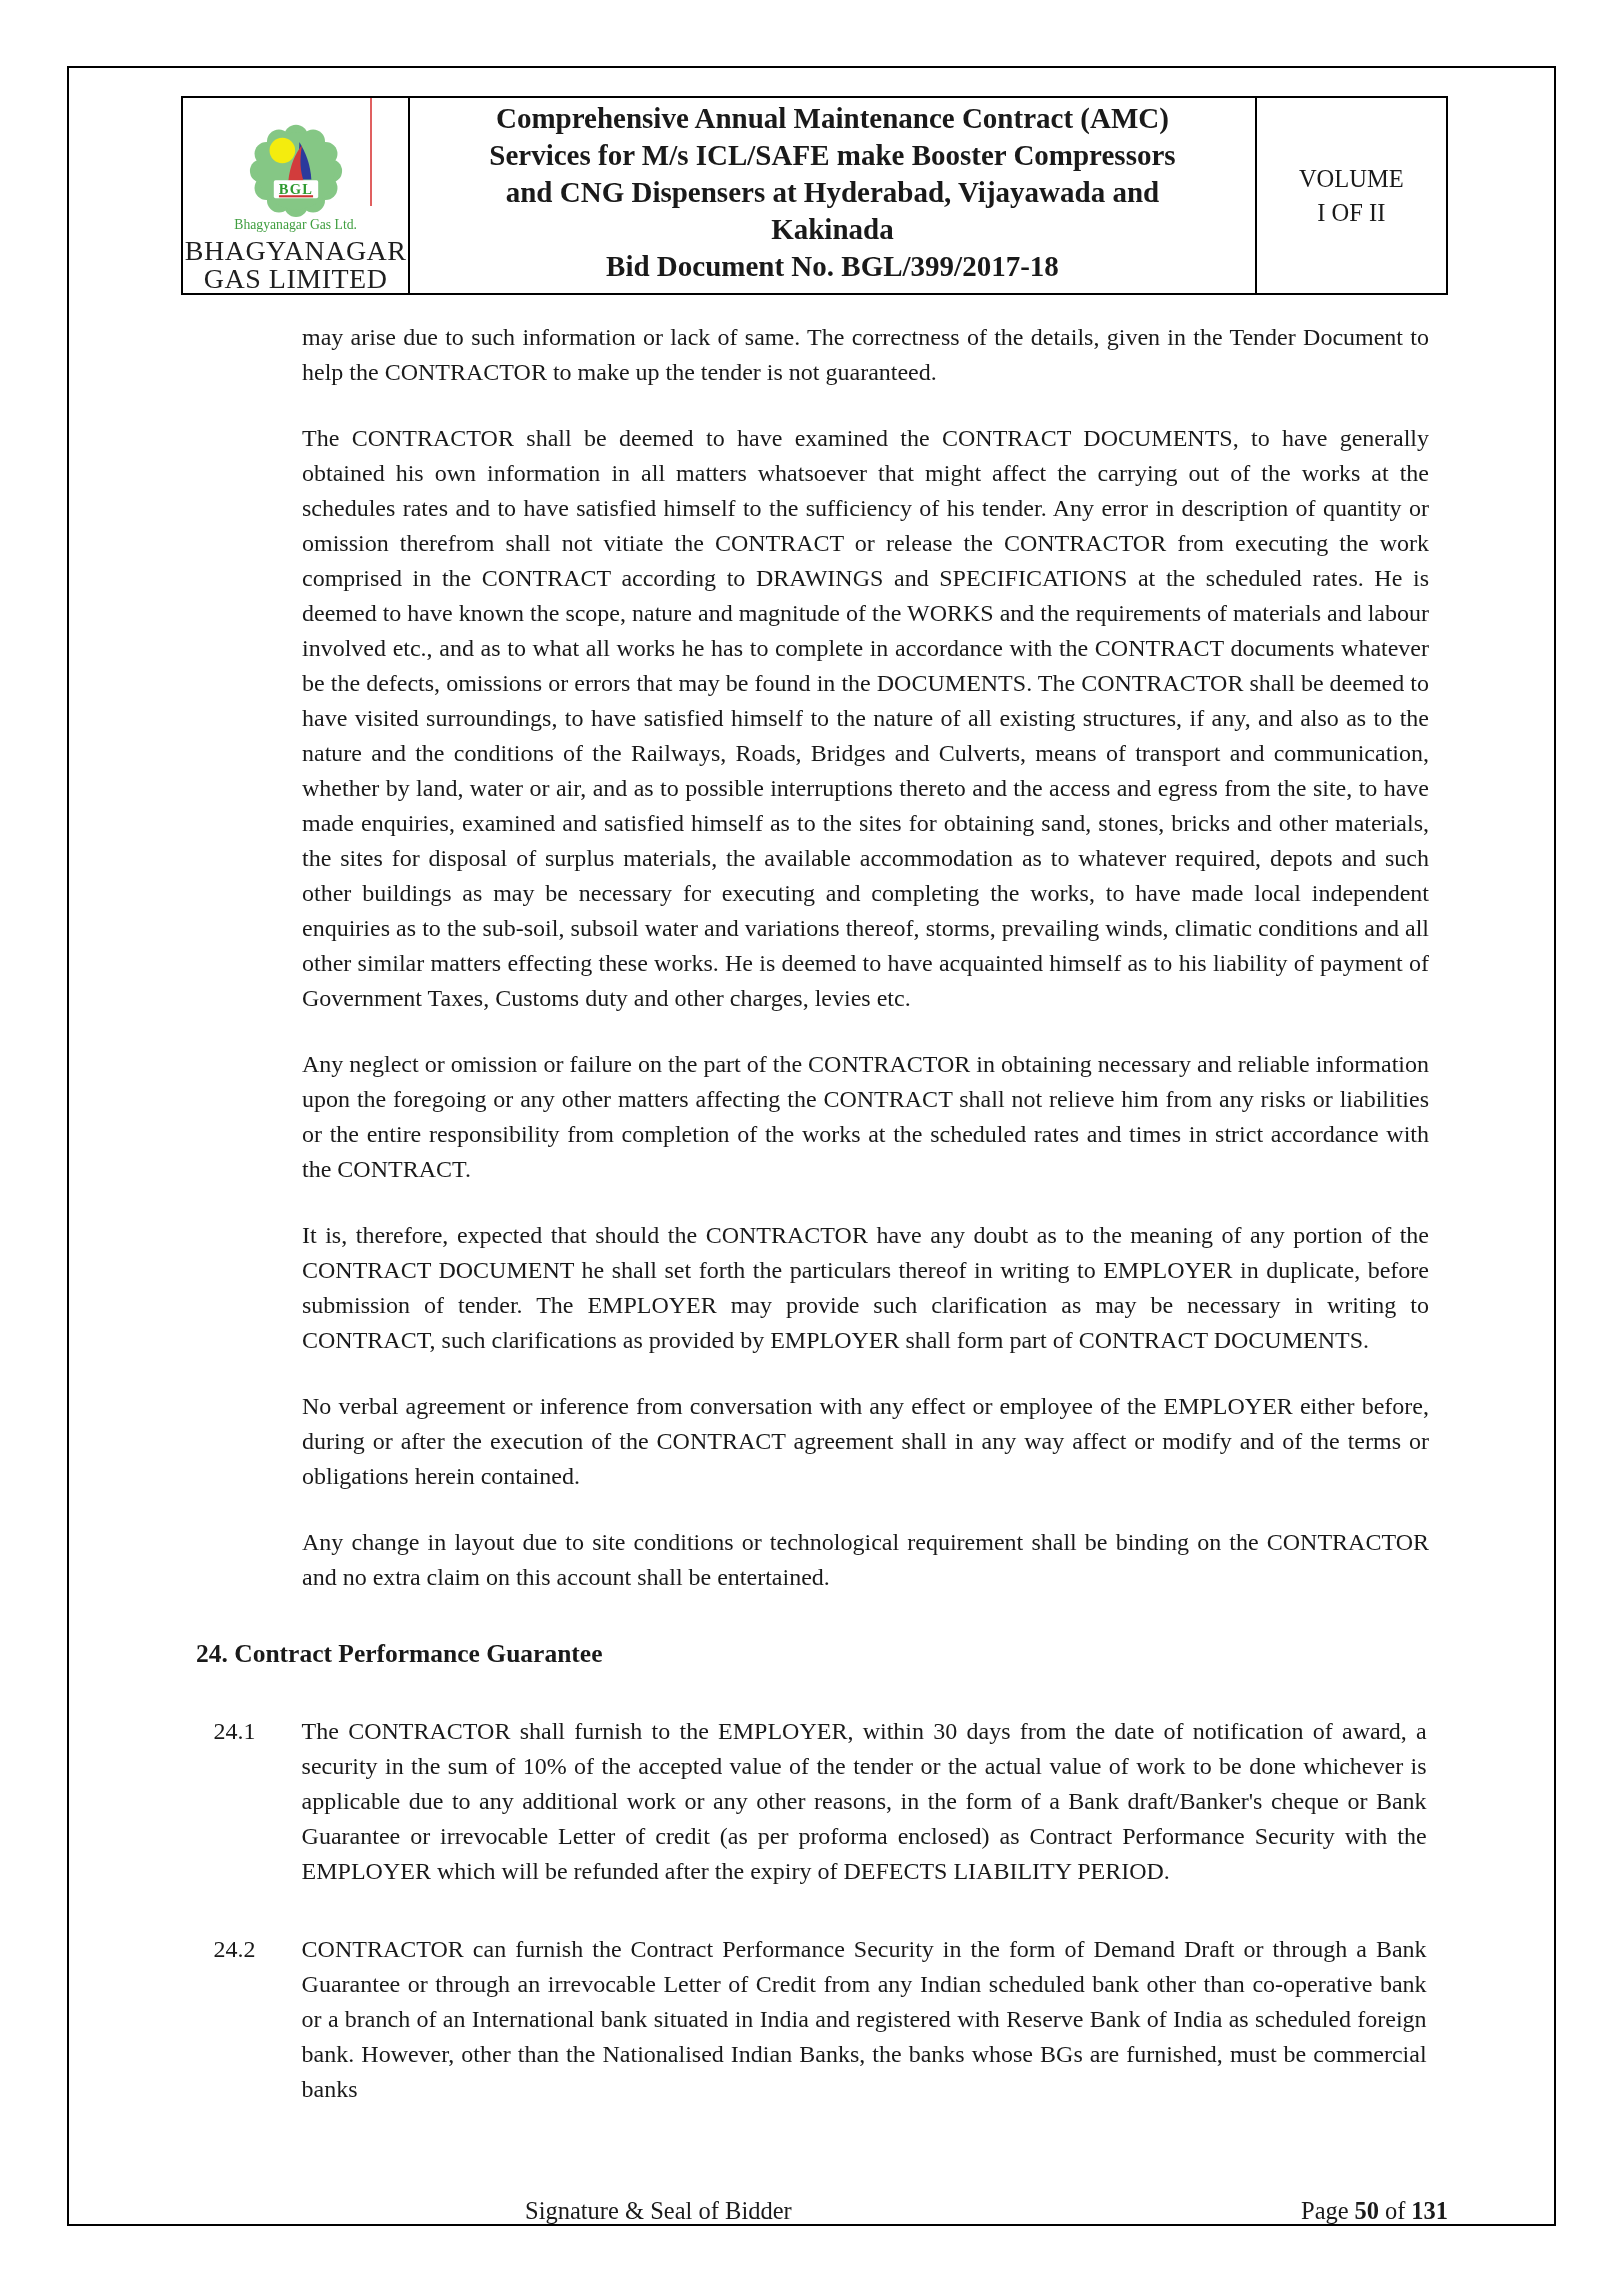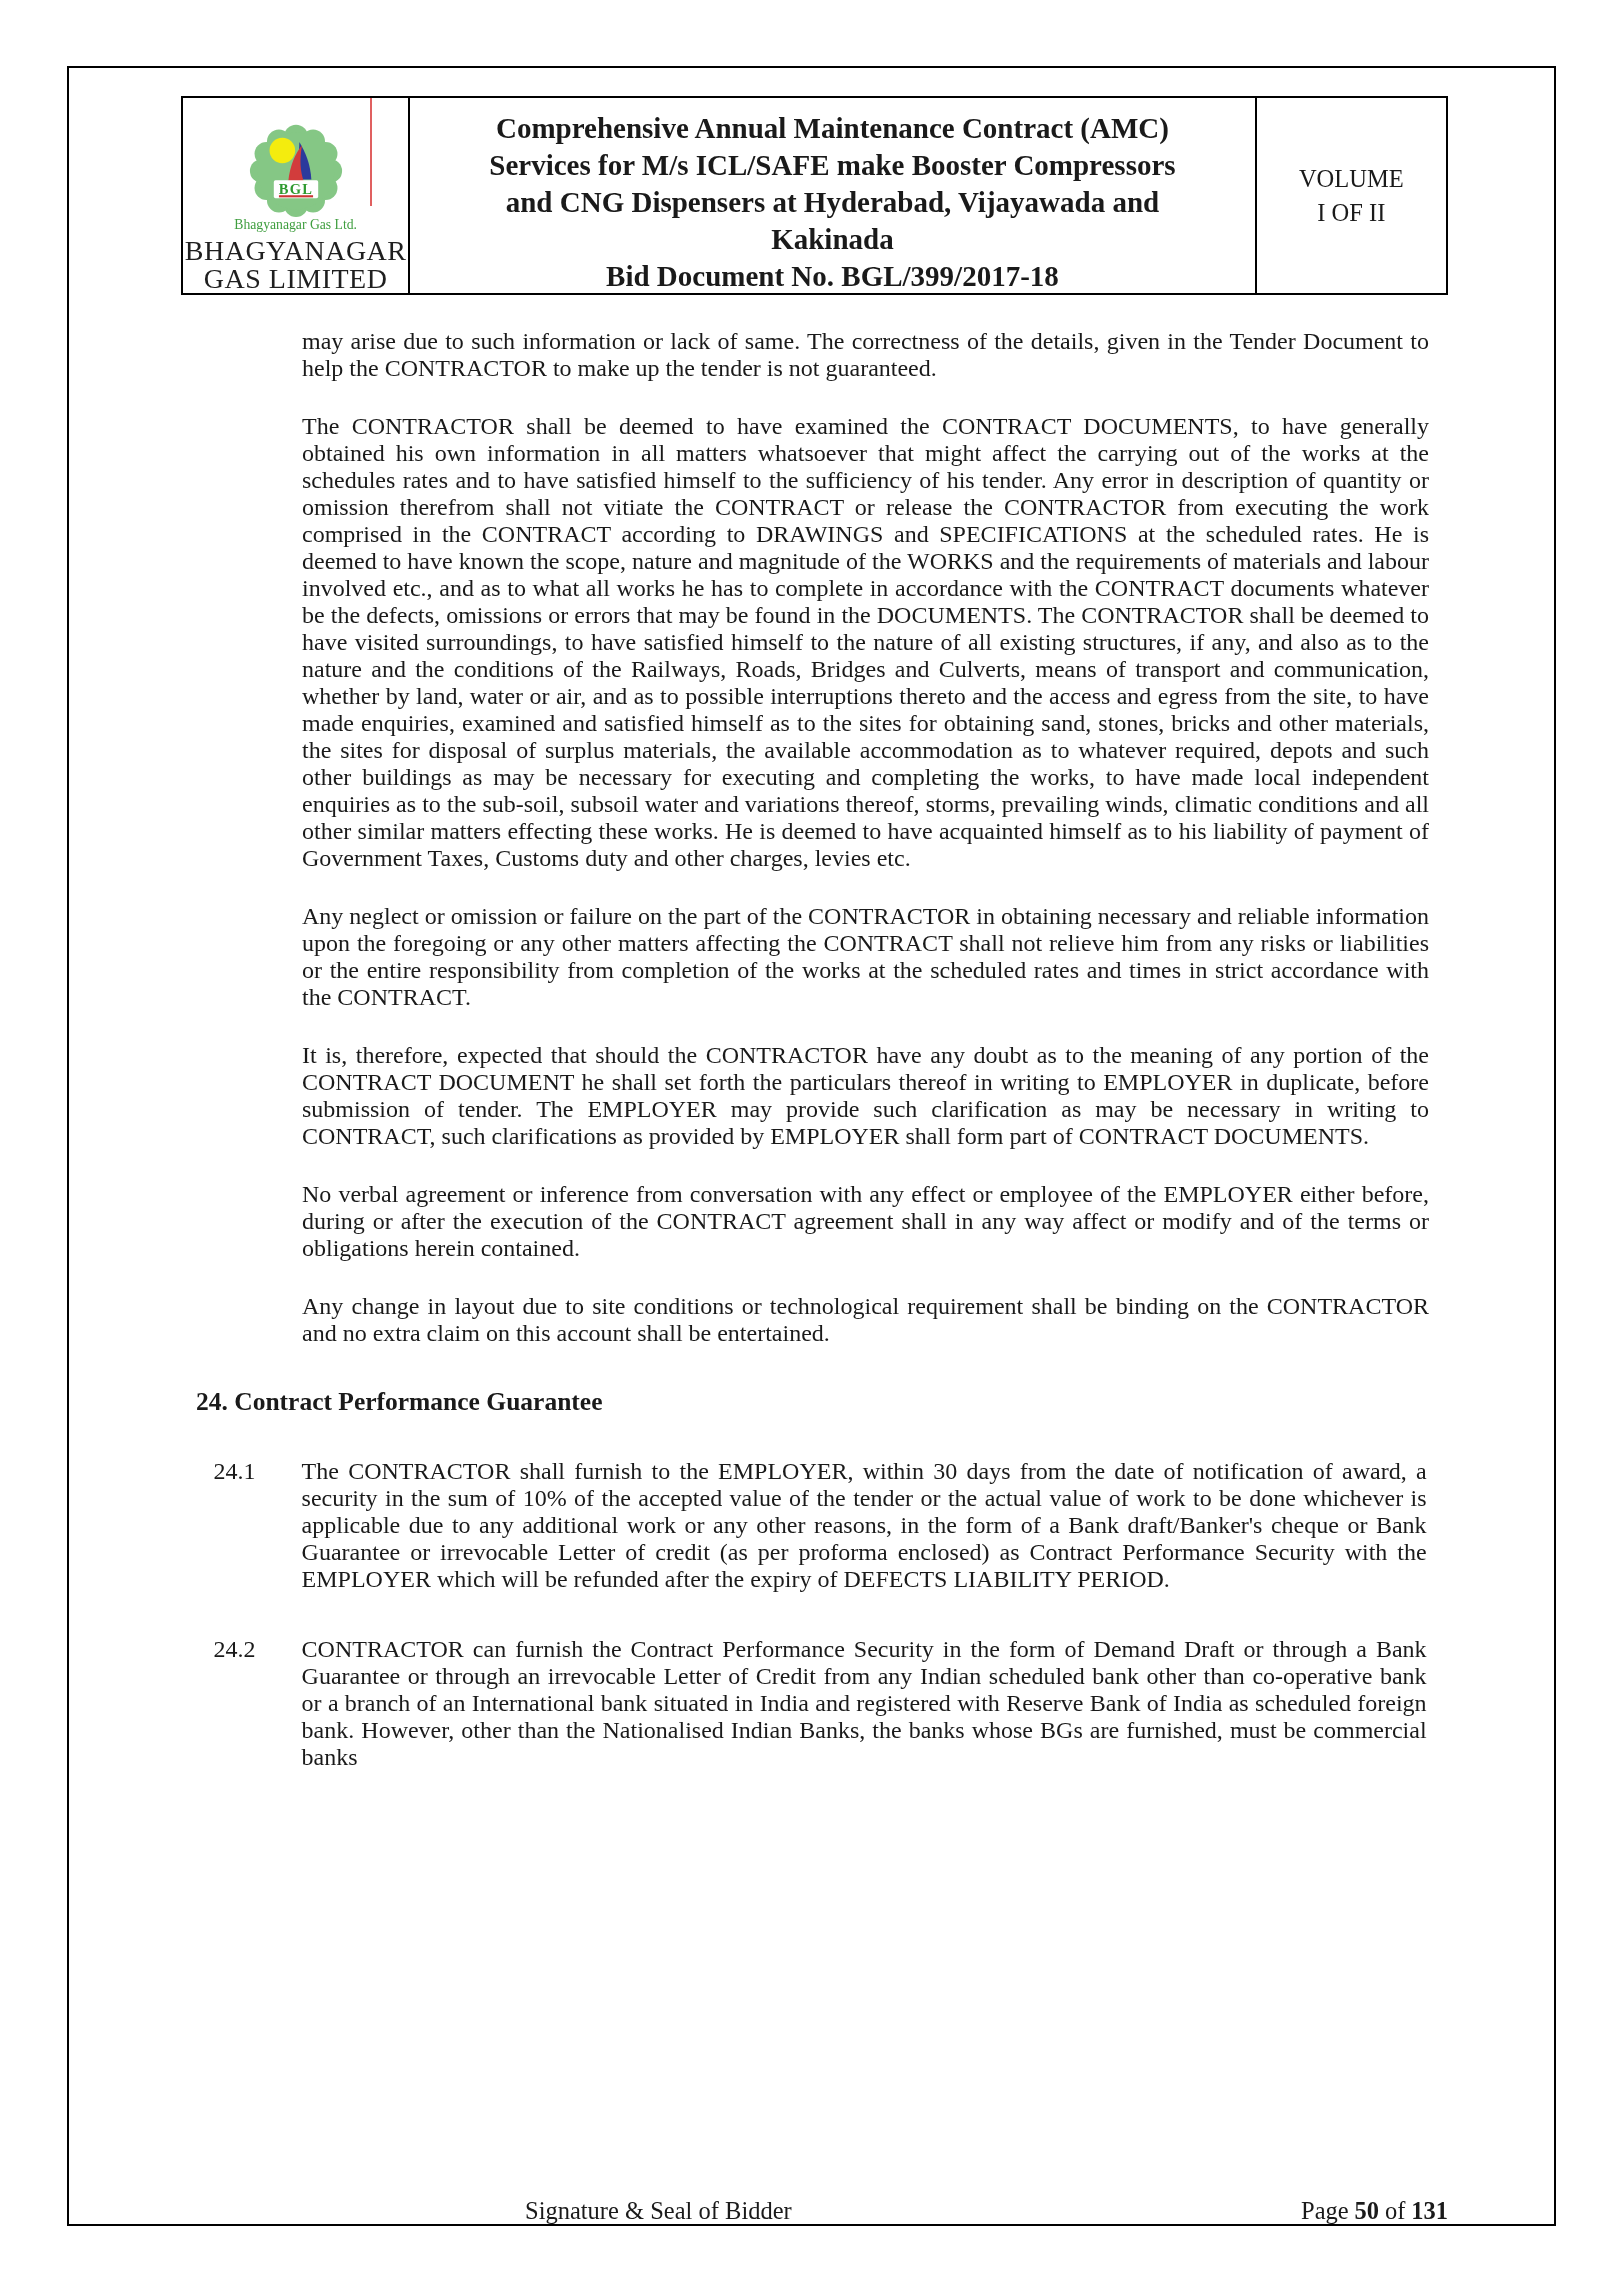--- a/index.html
+++ b/index.html
@@ -58,45 +58,45 @@
     right: 36px; top: 0;
     width: 2px; height: 108px;
     background: #e06060;
   }
   .cell-title {
     width: 851px;
     box-sizing: border-box;
     border-left: 2.9px solid #000;
     border-right: 2.9px solid #000;
     text-align: center;
-    padding-top: 12px;
+    padding-top: 2px;
   }
   .title-line {
     font-weight: bold;
     font-size: 29px;
     line-height: 37px;
     white-space: nowrap;
   }
   .cell-volume {
     width: 190px;
     box-sizing: border-box;
     display: flex;
     flex-direction: column;
     justify-content: center;
     align-items: center;
     font-size: 24.5px;
     line-height: 34px;
   }
   
   .content {
     position: absolute;
-    left: 196px; top: 328px;
+    left: 196px; top: 320px;
     width: 1233px;
     font-size: 24px;
-    line-height: 27px;
+    line-height: 35px;
   }
   .para {
     margin: 0 0 31px 106px;
     width: 1127px;
     text-align: justify;
     box-sizing: border-box;
   }
   .section-heading {
     font-weight: bold;
     font-size: 25.5px;

